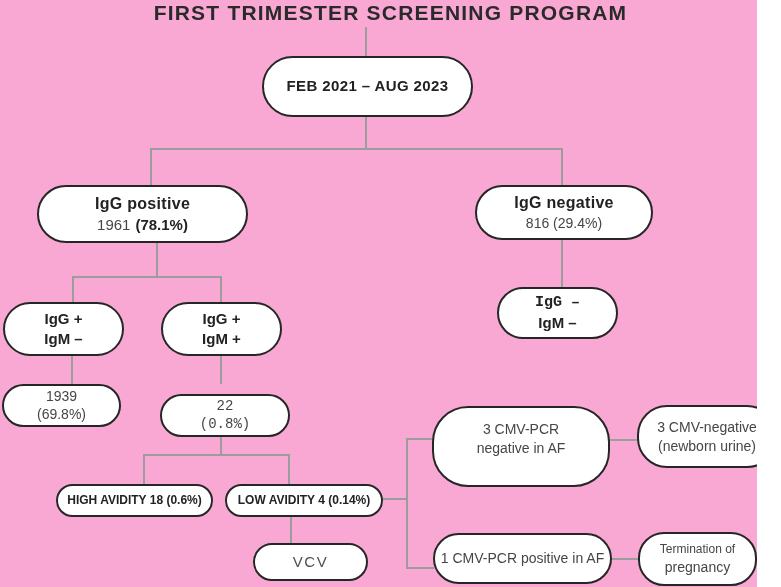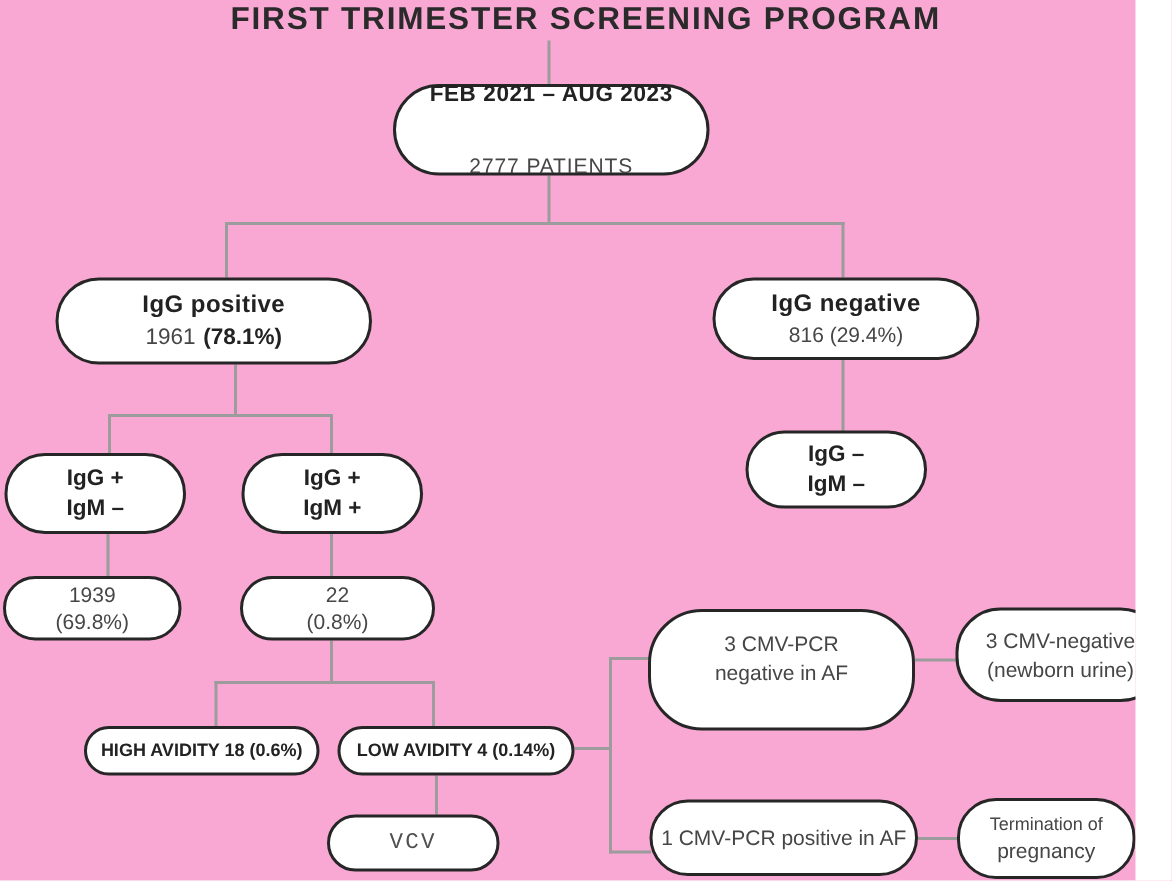--- a/index.html
+++ b/index.html
@@ -61,21 +61,20 @@
   <div class="conn v" style="left:290px;top:517px;height:26px;"></div>
   <div class="conn h" style="left:383px;top:498px;width:25px;"></div>
   <div class="conn v" style="left:406px;top:438px;height:131px;"></div>
   <div class="conn h" style="left:406px;top:438px;width:27px;"></div>
   <div class="conn h" style="left:406px;top:567px;width:28px;"></div>
   <div class="conn h" style="left:610px;top:439px;width:28px;"></div>
   <div class="conn h" style="left:612px;top:558px;width:27px;"></div>
 
   <div class="node" style="left:262px;top:56px;width:211px;height:61px;gap:28px;">
     <div class="b" style="font-size:15px;letter-spacing:0.4px;">FEB 2021 – AUG 2023</div>
-    <div class="r" style="font-size:14px;letter-spacing:0.6px;">2777 PATIENTS</div>
   </div>
 
   <div class="node" style="left:37px;top:185px;width:211px;height:58px;">
     <div class="b" style="font-size:16px;letter-spacing:0.3px;">IgG positive</div>
     <div class="row" style="font-size:15px;">
       <span class="r">1961</span>
       <span class="b">(78.1%)</span>
     </div>
   </div>
 
@@ -88,43 +87,43 @@
     <div class="b" style="font-size:15px;">IgG +</div>
     <div class="b" style="font-size:15px;">IgM –</div>
   </div>
 
   <div class="node" style="left:161px;top:302px;width:121px;height:54px;">
     <div class="b" style="font-size:15px;">IgG +</div>
     <div class="b" style="font-size:15px;">IgM +</div>
   </div>
 
   <div class="node" style="left:497px;top:287px;width:121px;height:52px;">
-    <div class="b" style="font-size:15px;">IgG –</div>
+    <div class="b" style="font-size:15px;font-family:Liberation Mono, monospace;">IgG –</div>
     <div class="b" style="font-size:15px;">IgM –</div>
   </div>
 
   <div class="node" style="left:2px;top:384px;width:119px;height:43px;line-height:1.25;">
     <div class="r" style="font-size:14px;">1939</div>
     <div class="r" style="font-size:14px;">(69.8%)</div>
   </div>
 
-  <div class="node" style="left:160px;top:384px;width:130px;height:43px;line-height:1.25;">
+  <div class="node" style="left:160px;top:394px;width:130px;height:43px;line-height:1.25;font-family:Liberation Mono, monospace;">
     <div class="r" style="font-size:14px;">22</div>
     <div class="r" style="font-size:14px;">(0.8%)</div>
   </div>
 
   <div class="node" style="left:56px;top:484px;width:157px;height:33px;padding:0 2px;">
     <div class="b" style="font-size:12px;white-space:nowrap;">HIGH AVIDITY 18 (0.6%)</div>
   </div>
 
   <div class="node" style="left:225px;top:484px;width:158px;height:33px;padding:0 2px;">
     <div class="b" style="font-size:12px;white-space:nowrap;">LOW AVIDITY 4 (0.14%)</div>
   </div>
 
-  <div class="node" style="left:218px;top:543px;width:115px;height:38px;font-family:Liberation Mono, monospace;">
+  <div class="node" style="left:253px;top:543px;width:115px;height:38px;">
     <div class="r" style="font-size:15px;letter-spacing:1.5px;color:#4f4f4f;">VCV</div>
   </div>
 
   <div class="node" style="left:432px;top:406px;width:178px;height:81px;border-radius:36px;justify-content:flex-start;padding-top:12px;">
     <div class="r" style="font-size:14px;">3 CMV-PCR</div>
     <div class="r" style="font-size:14px;">negative in AF</div>
   </div>
 
   <div class="node" style="left:637px;top:405px;width:140px;height:63px;border-radius:30px;">
     <div class="r" style="font-size:14px;">3 CMV-negative</div>

